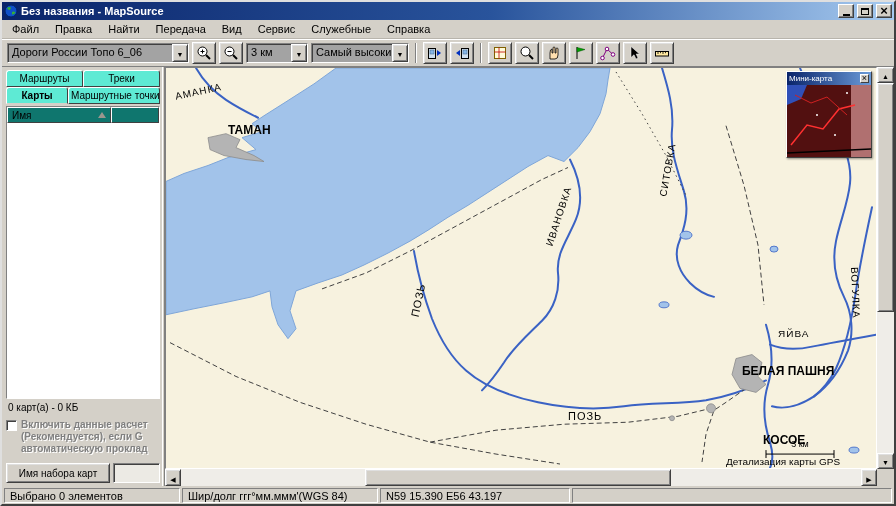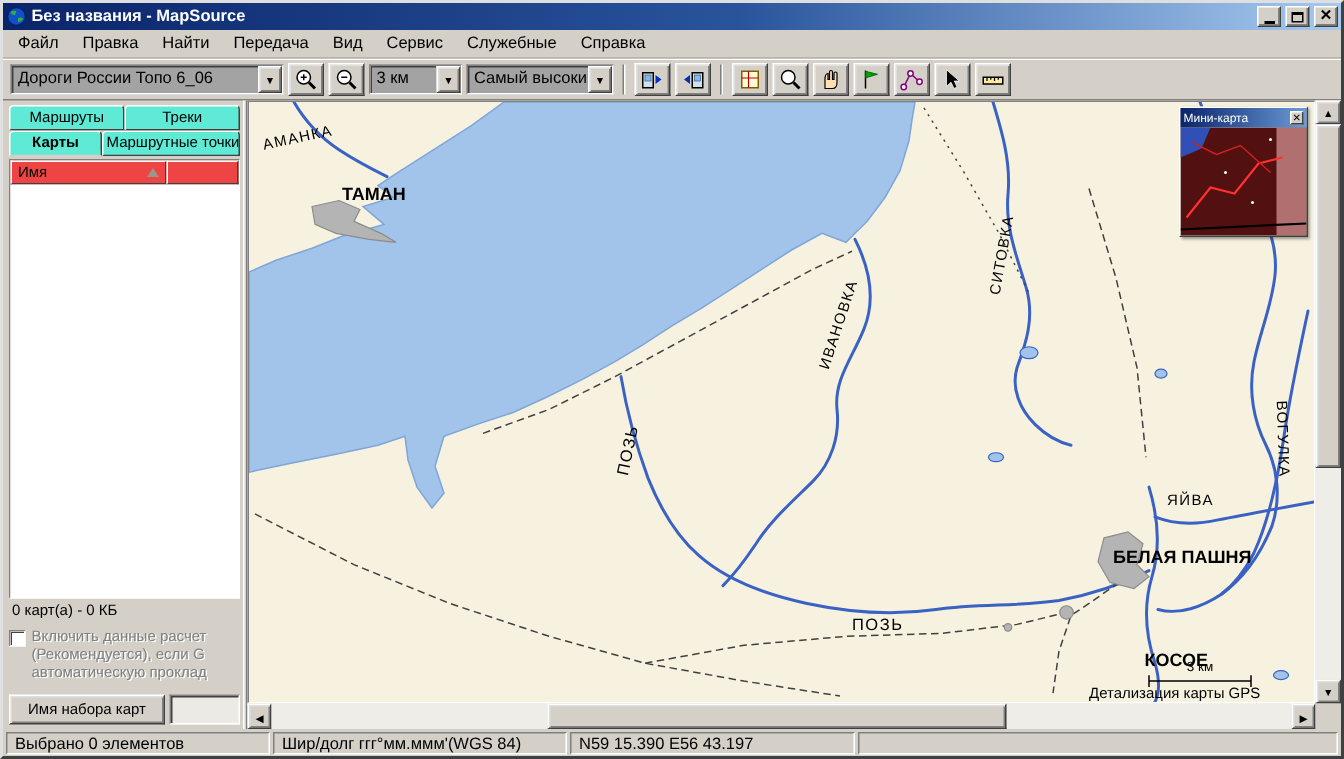--- a/index.html
+++ b/index.html
@@ -44,33 +44,33 @@
   .tabrow{display:flex;height:17px;flex:0 0 17px;}
   .tab{border:1px solid;border-color:#fff #404040 #404040 #fff;border-radius:3px 3px 0 0;
     background:#5eead4;font-size:10px;text-align:center;line-height:15px;overflow:hidden;
     white-space:nowrap;padding:0 2px;}
   .tab.r1{flex:1;}
   .tab.active{border-bottom-color:#d4d0c8;font-weight:bold;}
   .listbox{flex:1;display:flex;flex-direction:column;min-height:0;
     border:1px solid;border-color:#808080 #fff #fff #808080;background:#fff;
     box-shadow:inset 1px 1px 0 #404040;}
   .list-header{height:16px;flex:0 0 16px;display:flex;}
-  .lh-seg{background:#ef4444;border:1px solid;border-color:#fff #404040 #404040 #fff;
+  .lh-seg{background:#0f766e;border:1px solid;border-color:#fff #404040 #404040 #fff;
     display:flex;align-items:center;padding:0 4px;font-size:10px;}
   .lh-a{width:104px;justify-content:space-between;}
   .lh-b{flex:1;}
   .sort-tri{width:0;height:0;border-left:4px solid transparent;border-right:4px solid transparent;
     border-bottom:6px solid #9a968e;}
   .list-body{flex:1;background:#fff;}
   .count{flex:0 0 14px;font-size:10px;padding:1px 2px;}
   .chkrow{flex:0 0 44px;display:flex;gap:4px;padding:2px 0;}
   .checkbox{width:11px;height:11px;background:#fff;border:1px solid;
     border-color:#808080 #fff #fff #808080;box-shadow:inset 1px 1px 0 #404040;margin-top:1px;}
   .chk-lines{flex:1;font-size:10px;line-height:12px;color:#808080;
-    text-shadow:1px 1px 0 #fff;overflow:hidden;}
+    text-shadow:1px 1px 0 #fff;overflow:hidden;font-weight:bold;}
   .chk-lines div{white-space:nowrap;overflow:hidden;}
   .mapset-row{flex:0 0 20px;display:flex;gap:3px;justify-content:flex-end;}
   .mapset-btn{width:104px;font-size:10px;font-family:"Liberation Sans",sans-serif;
     display:flex;align-items:center;justify-content:center;}
   .mapset-field{flex:1;background:#eceae4;border:1px solid;border-color:#808080 #fff #fff #808080;
     box-shadow:inset 1px 1px 0 #404040;}
   .splitter{width:3px;flex:0 0 3px;background:#d4d0c8;border-left:1px solid #fff;border-right:1px solid #808080;}
   
   .map-area{flex:1;position:relative;min-width:0;}
   .map-viewport{position:absolute;left:0;top:0;right:17px;bottom:17px;

